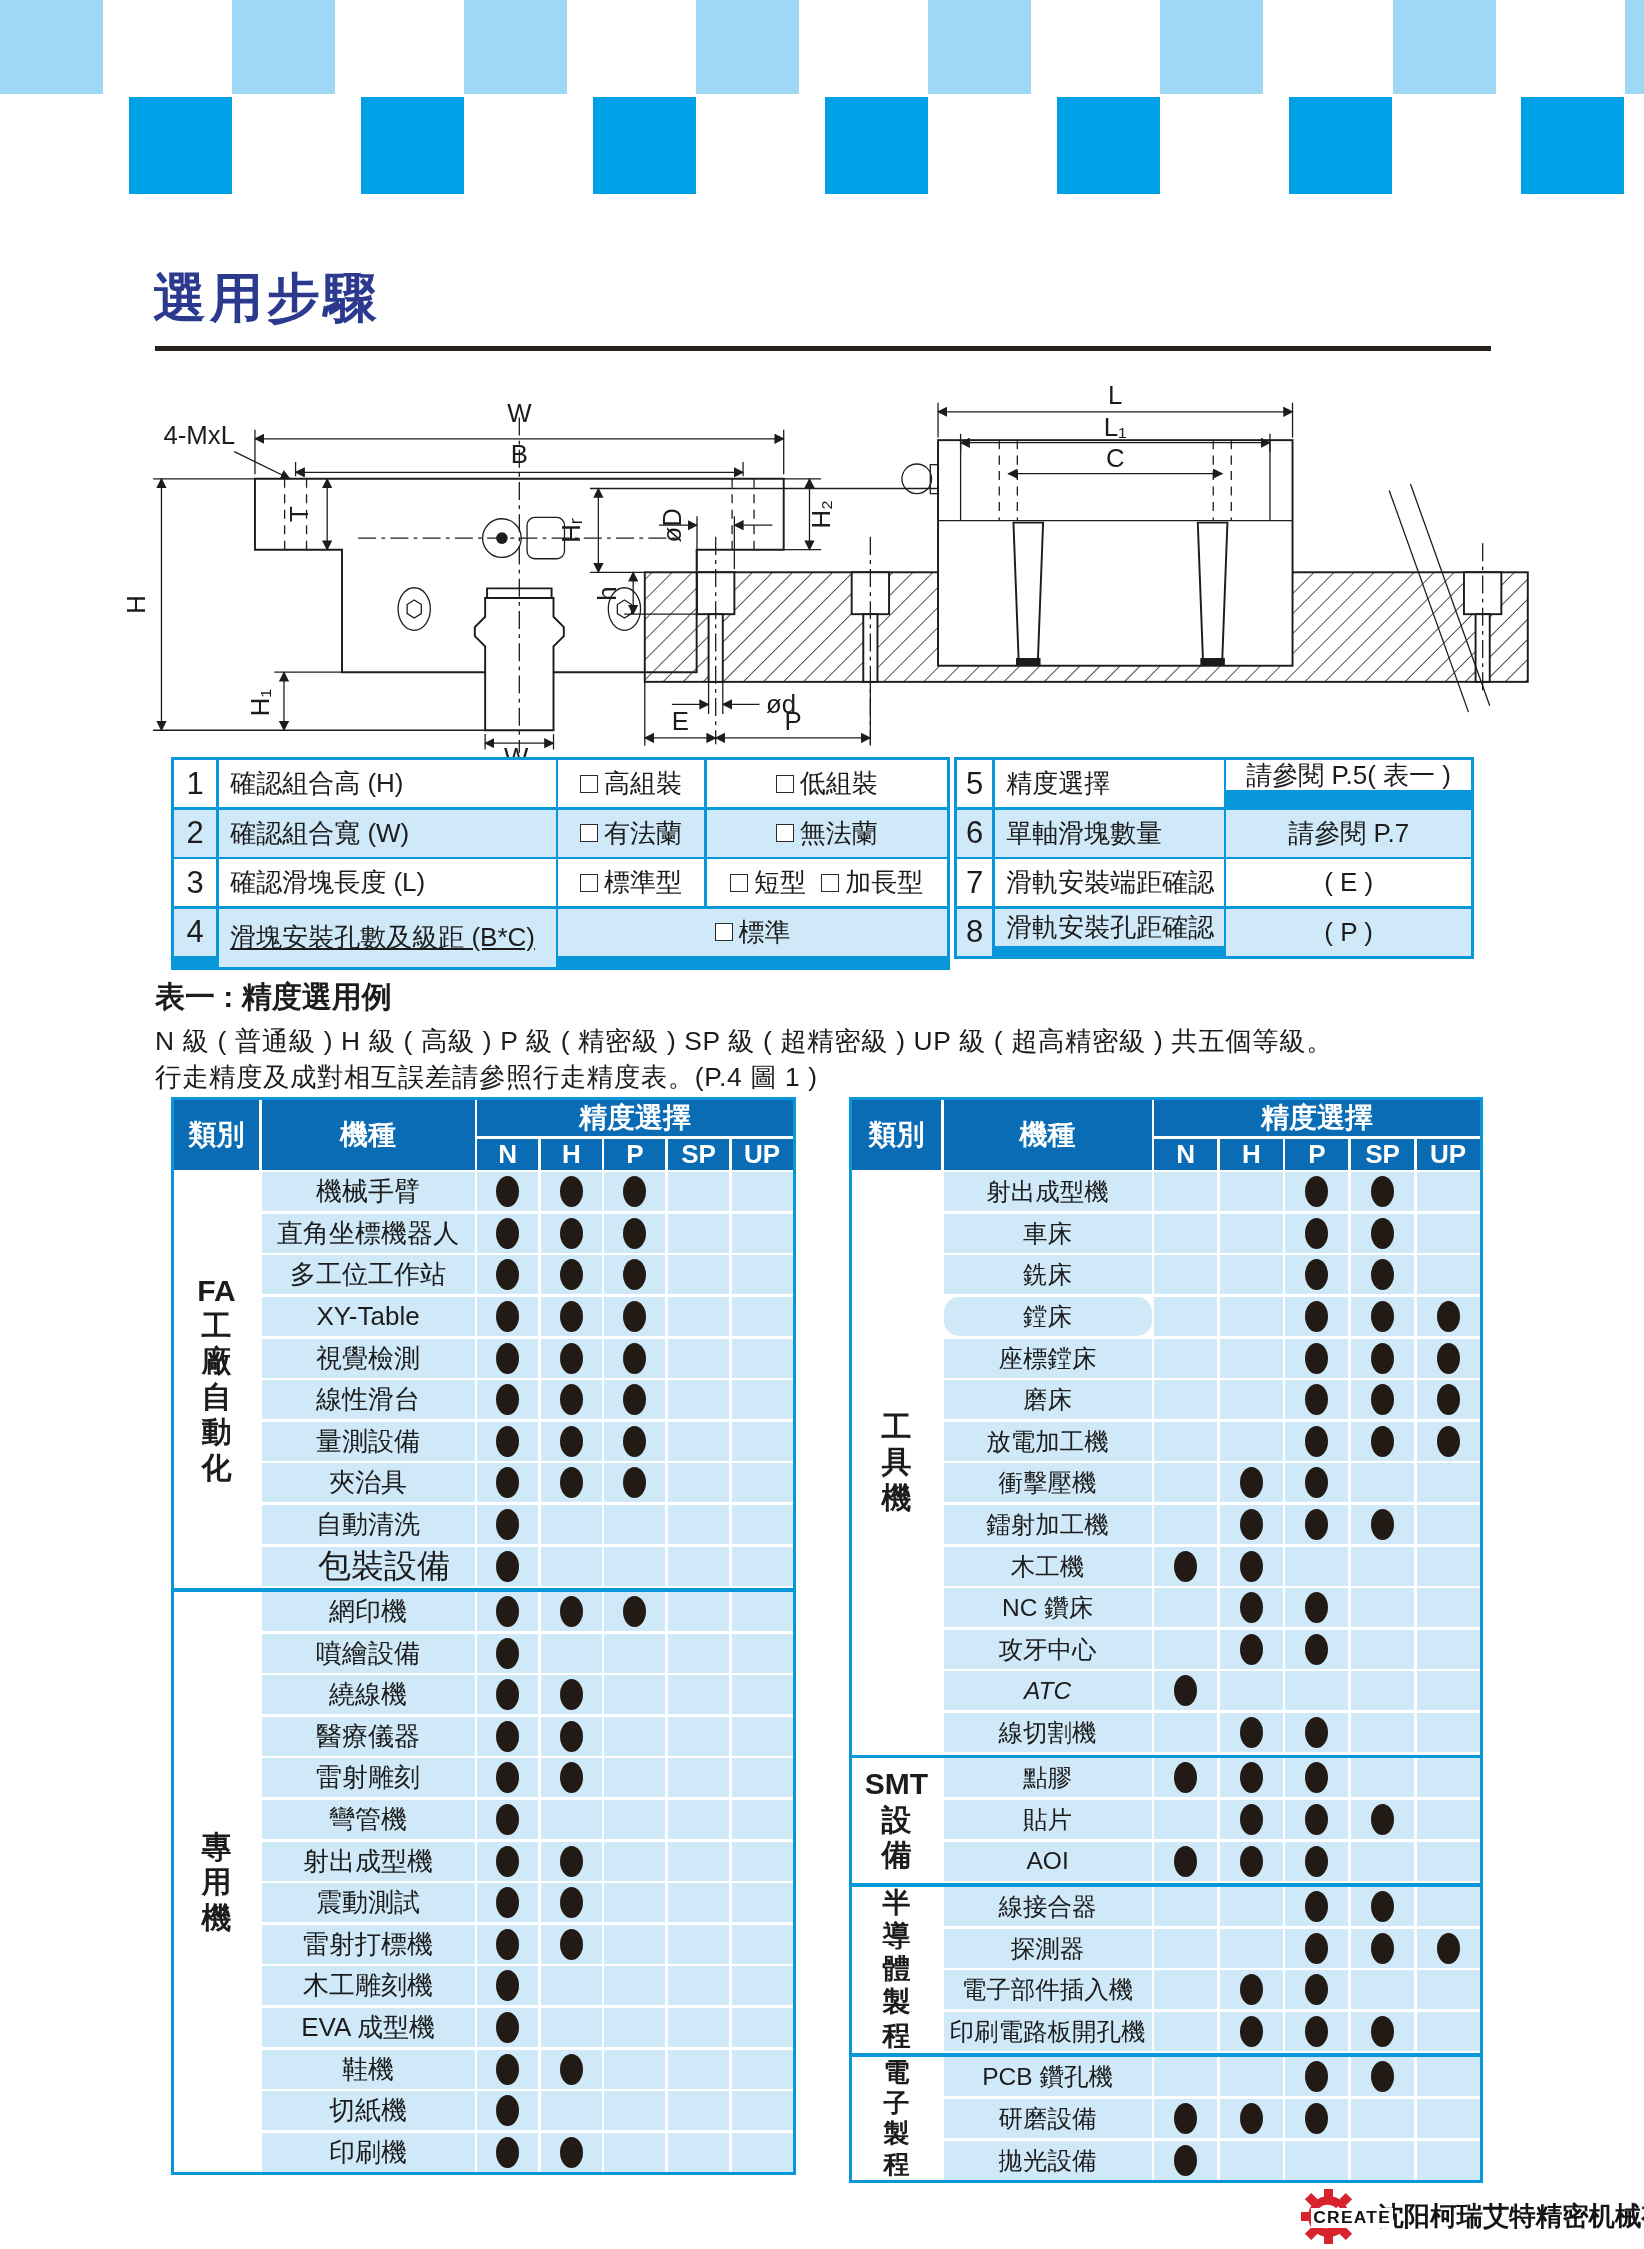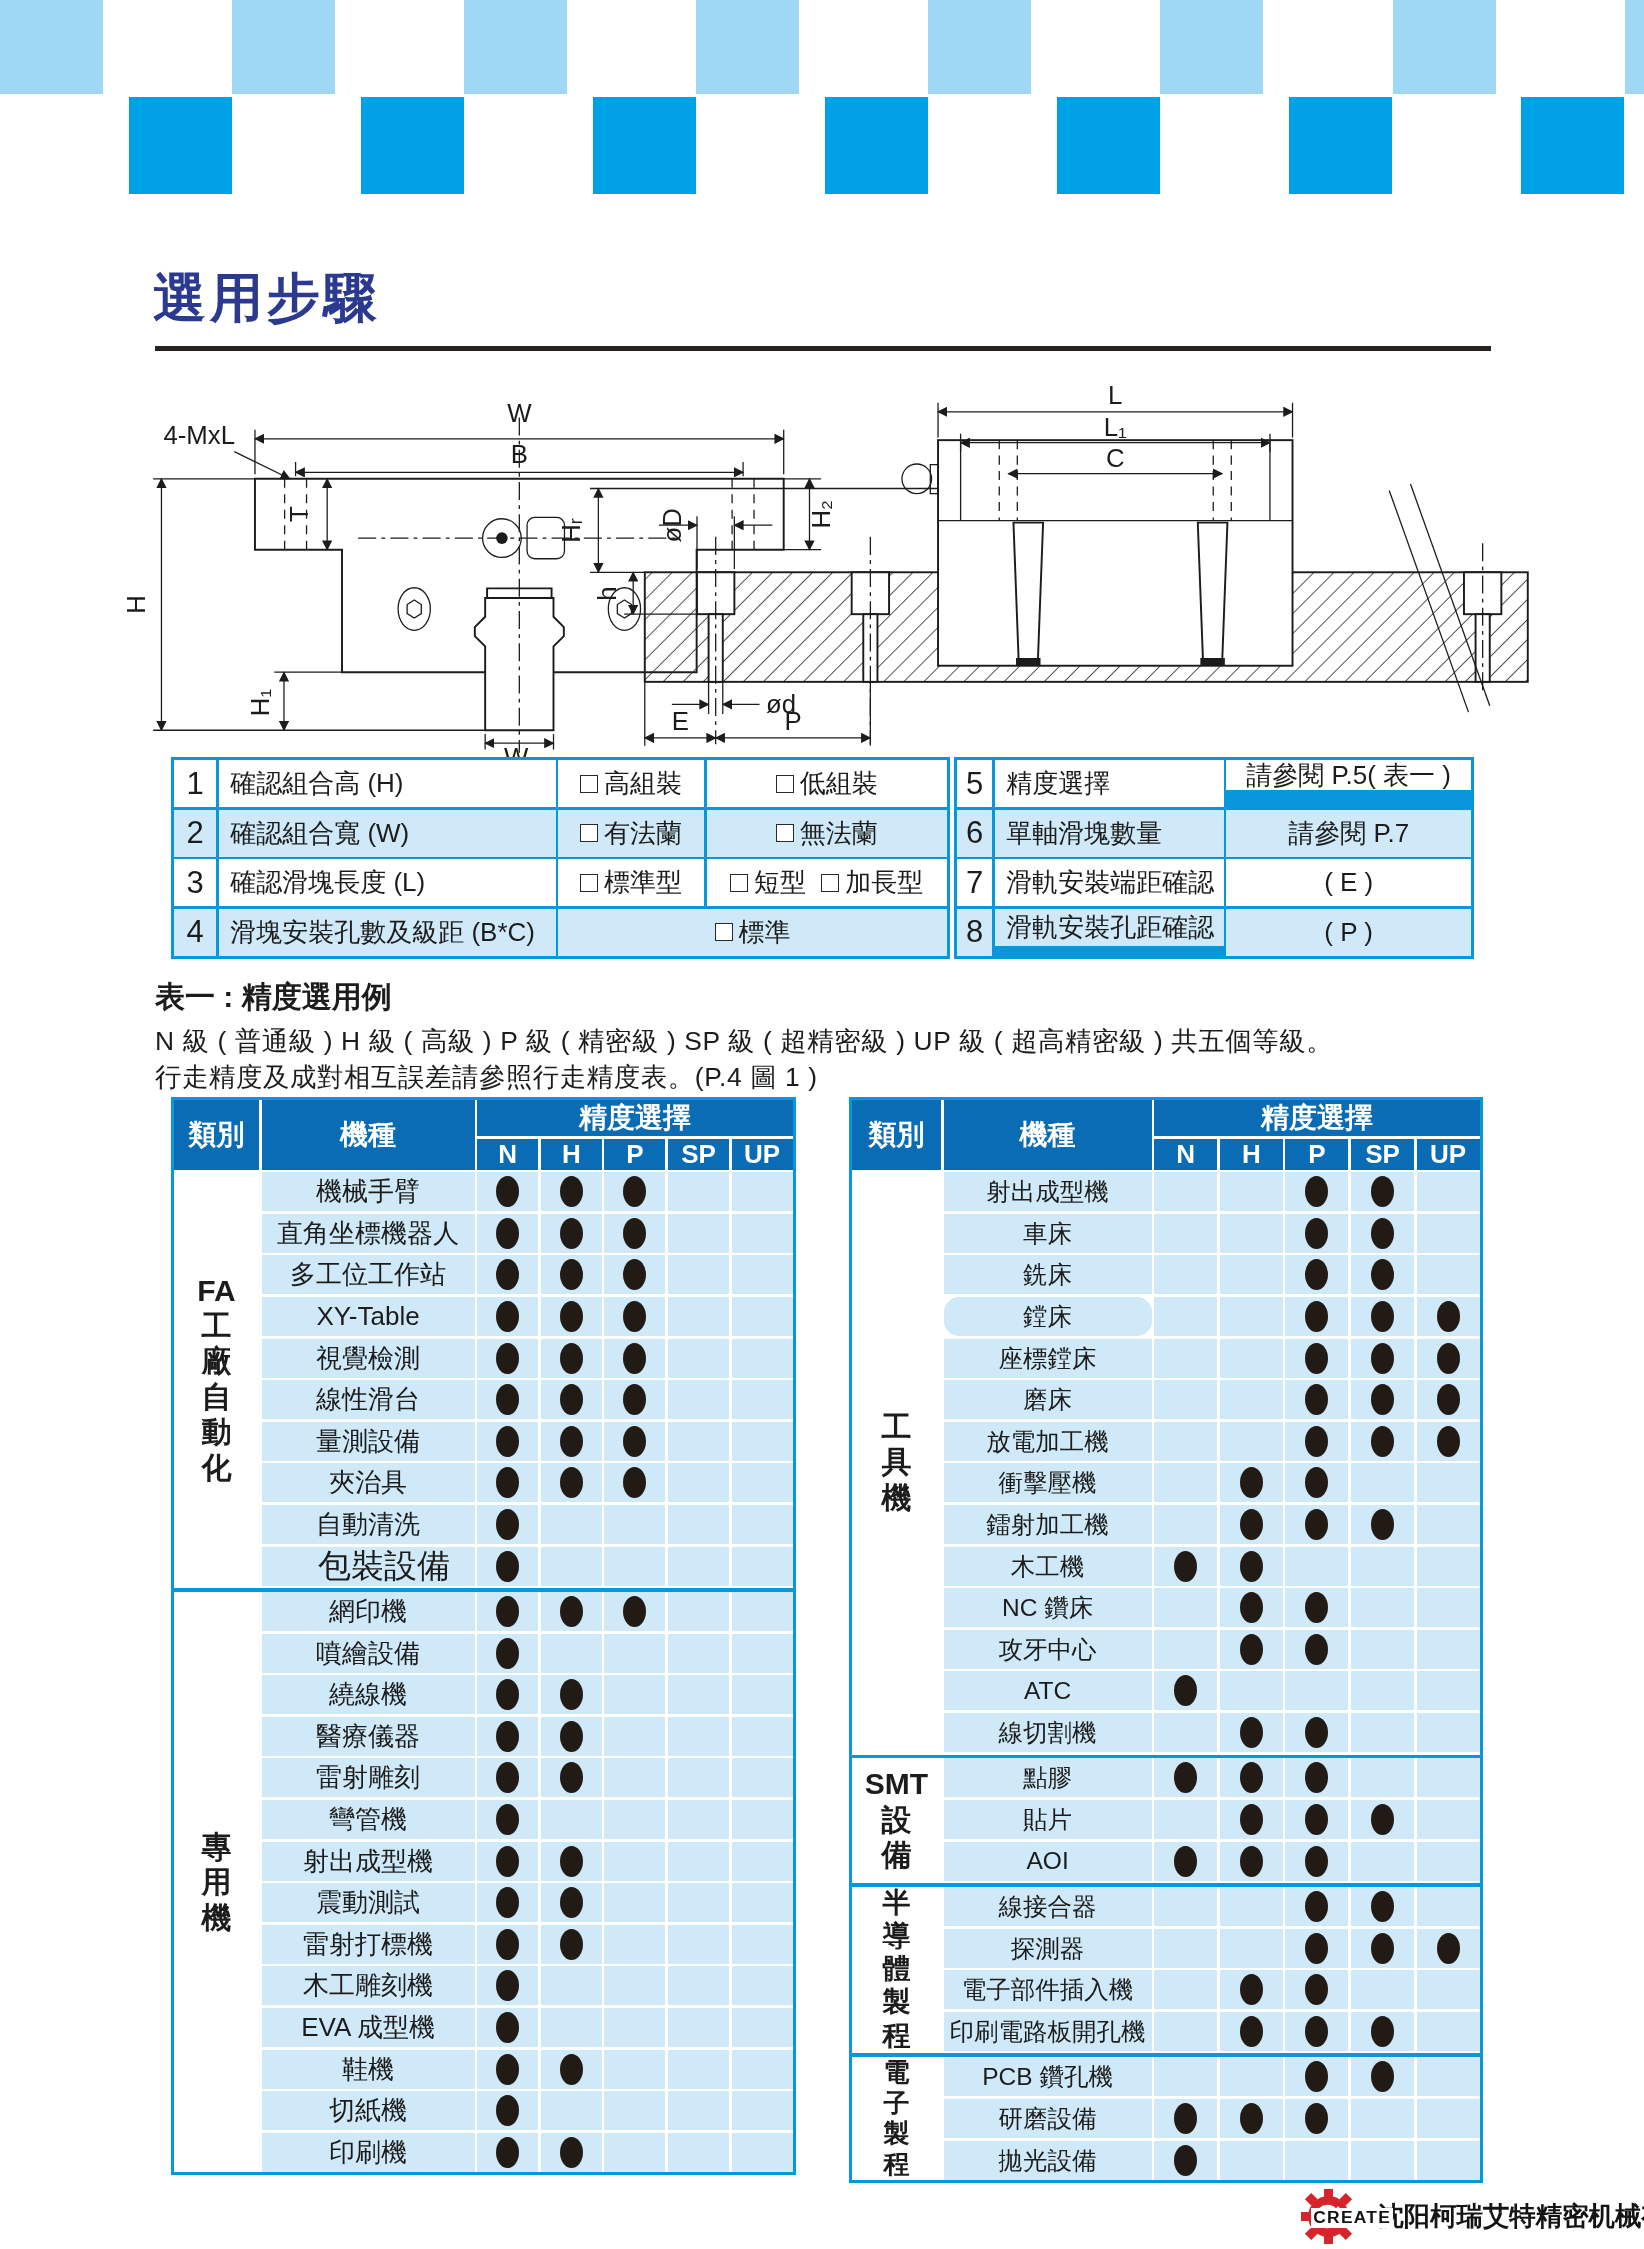--- a/index.html
+++ b/index.html
@@ -279,21 +279,21 @@
         <span class="opt-item">
           <span class="cb"></span>
           <span>短型</span>
         </span>
         <span class="opt-item">
           <span class="cb"></span>
           <span>加長型</span>
         </span>
       </div>
       <div class="st-cell st-num row-blue" style="height: 47px;">4</div>
-      <div class="st-cell st-label row-blue" style="height: 47px;">滑塊安裝孔數及級距 (B*C)</div>
+      <div class="st-cell st-label row-blue" style="height: 58px; text-decoration: underline;">滑塊安裝孔數及級距 (B*C)</div>
       <div class="st-cell row-blue" style="height: 47px; grid-column: span 2;">
         <span class="opt-item">
           <span class="cb"></span>
           <span>標準</span>
         </span>
       </div>
     </div>
   <div id="steps-right" class="steps-table" style="left:954px;top:757px;grid-template-columns:35px 229px 245px;">
       <div class="st-cell st-num row-white" style="height: 47px;">5</div>
       <div class="st-cell st-label row-white" style="height: 47px;">精度選擇</div>
@@ -727,21 +727,21 @@
         <div class="pt-cell pt-label" style="font-size: 24.5px;">攻牙中心</div>
         <div class="pt-cell"></div>
         <div class="pt-cell">
           <span class="dot"></span>
         </div>
         <div class="pt-cell">
           <span class="dot"></span>
         </div>
         <div class="pt-cell"></div>
         <div class="pt-cell"></div>
-        <div class="pt-cell pt-label" style="font-size: 24.5px;">ATC</div>
+        <div class="pt-cell pt-label" style="font-size: 24.5px; font-style: italic;">ATC</div>
         <div class="pt-cell">
           <span class="dot"></span>
         </div>
         <div class="pt-cell"></div>
         <div class="pt-cell"></div>
         <div class="pt-cell"></div>
         <div class="pt-cell"></div>
         <div class="pt-cell pt-label" style="font-size: 24.5px;">線切割機</div>
         <div class="pt-cell"></div>
         <div class="pt-cell">

